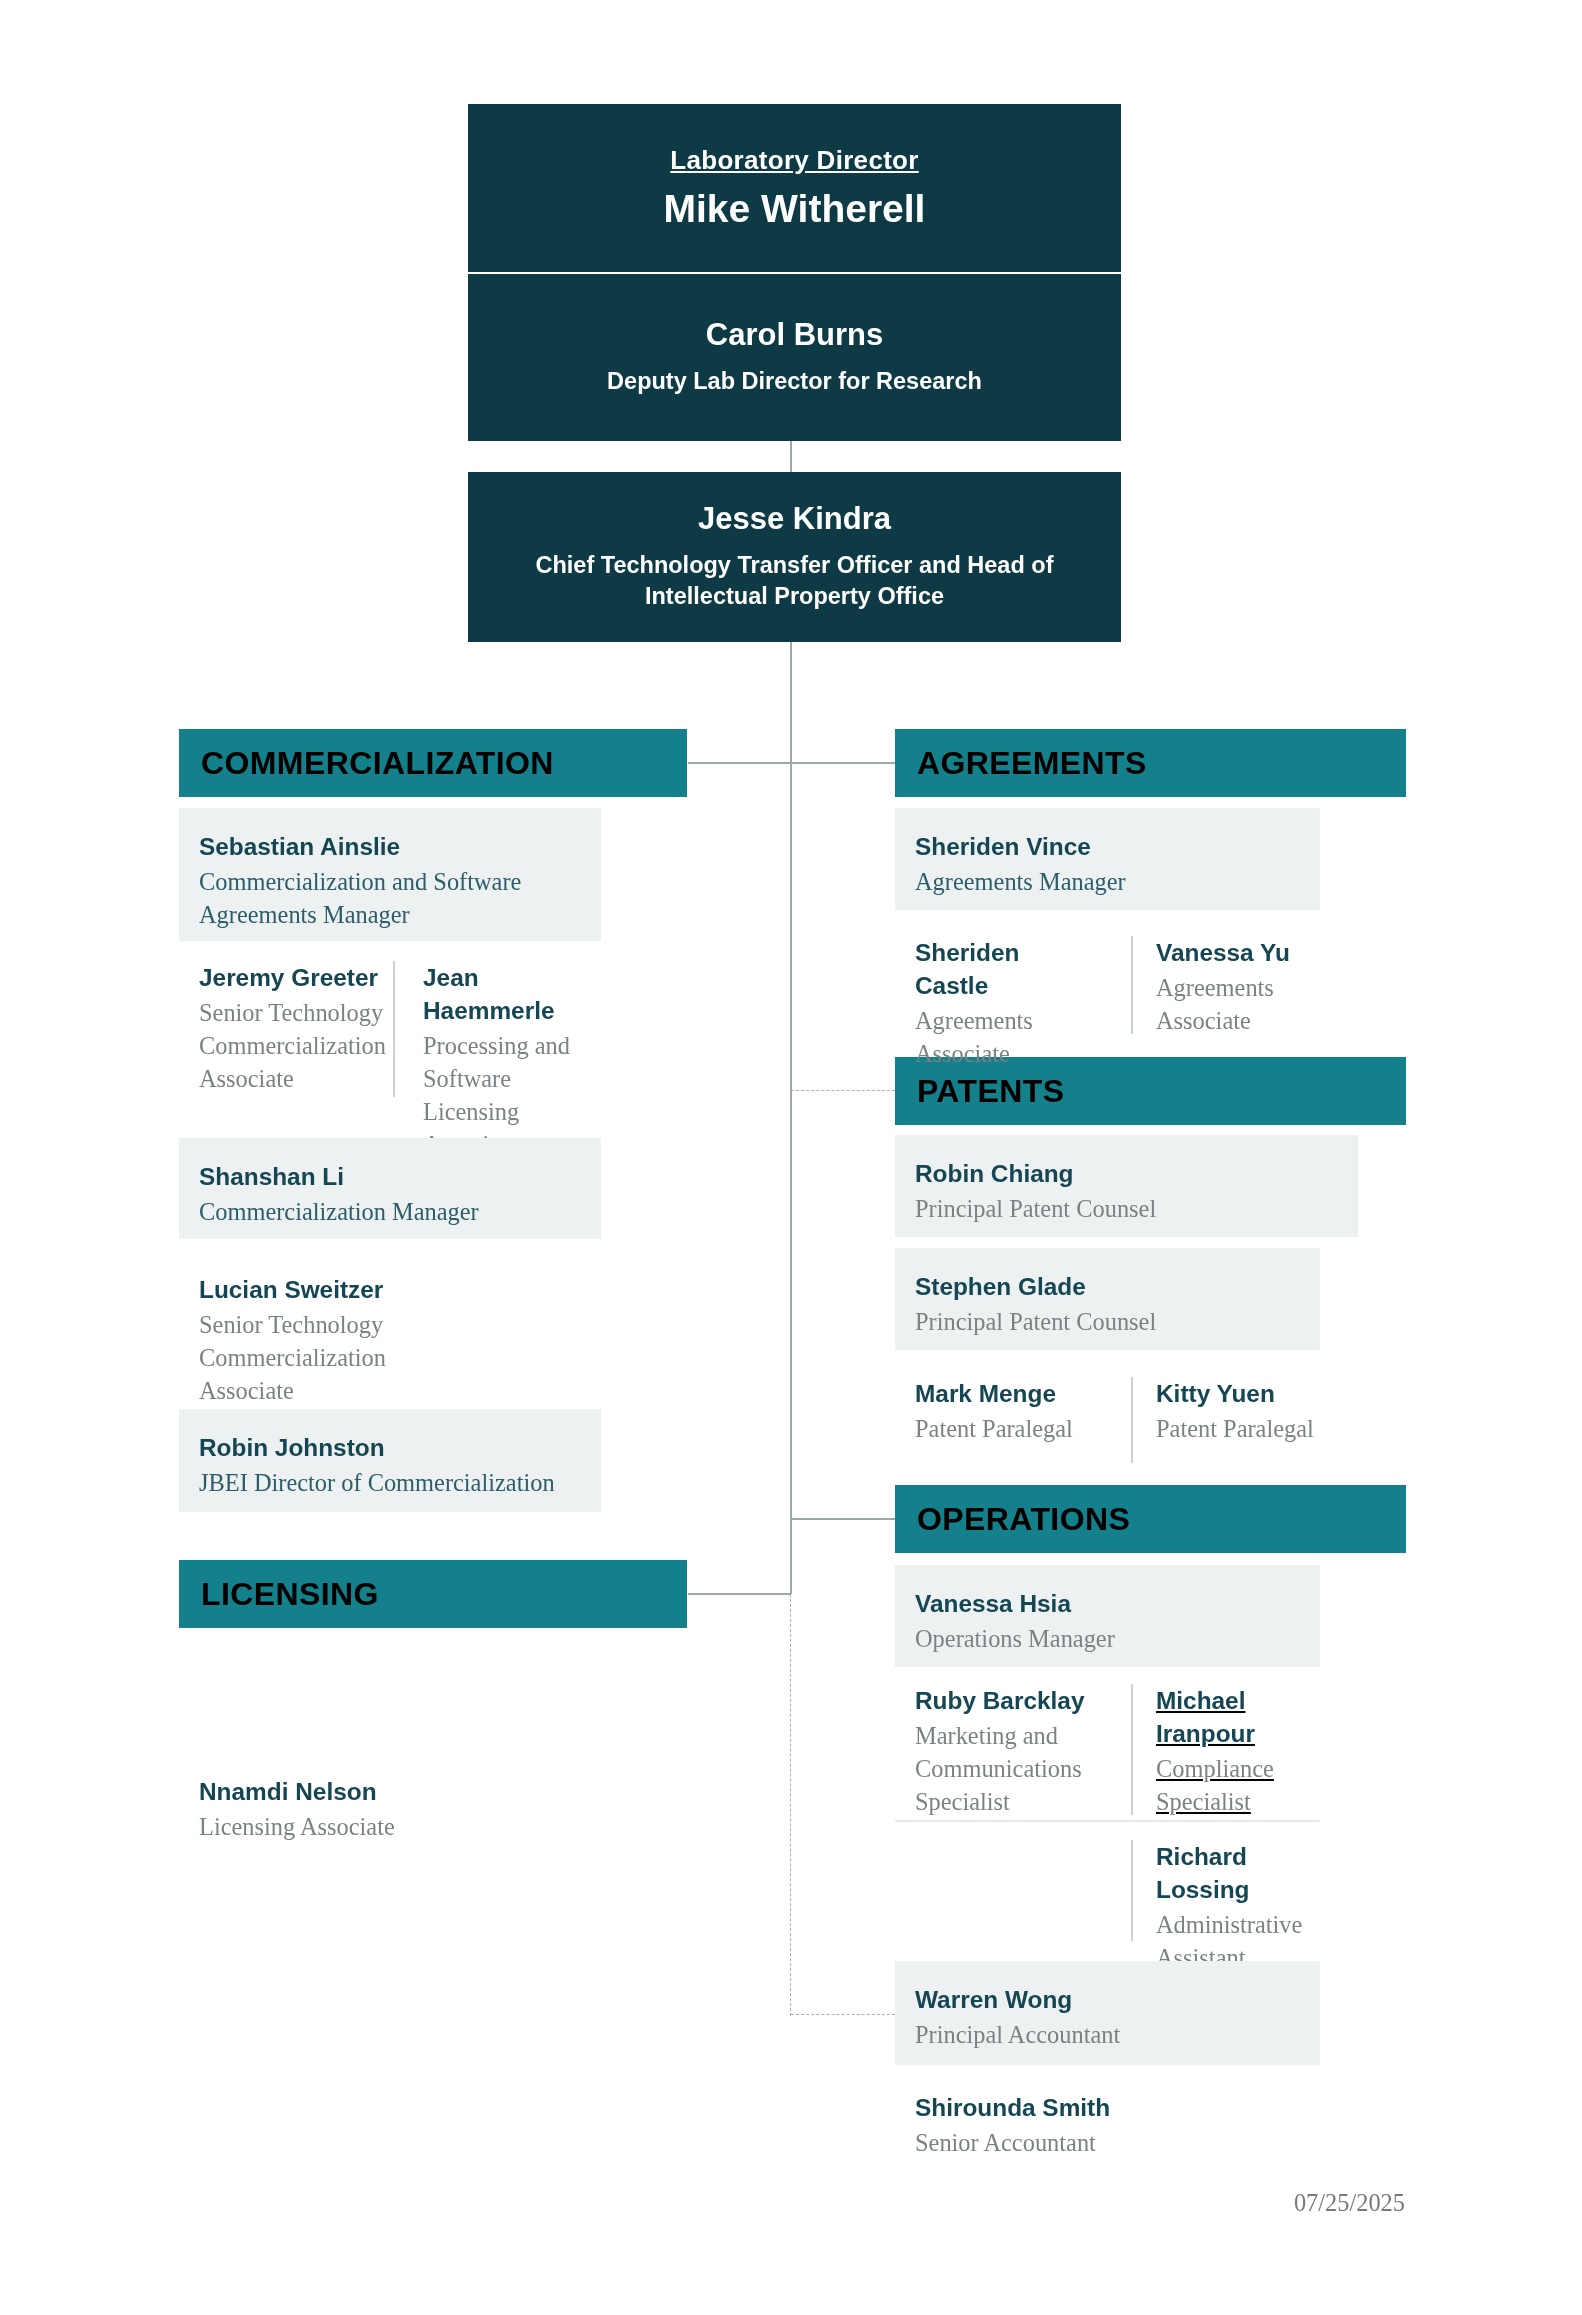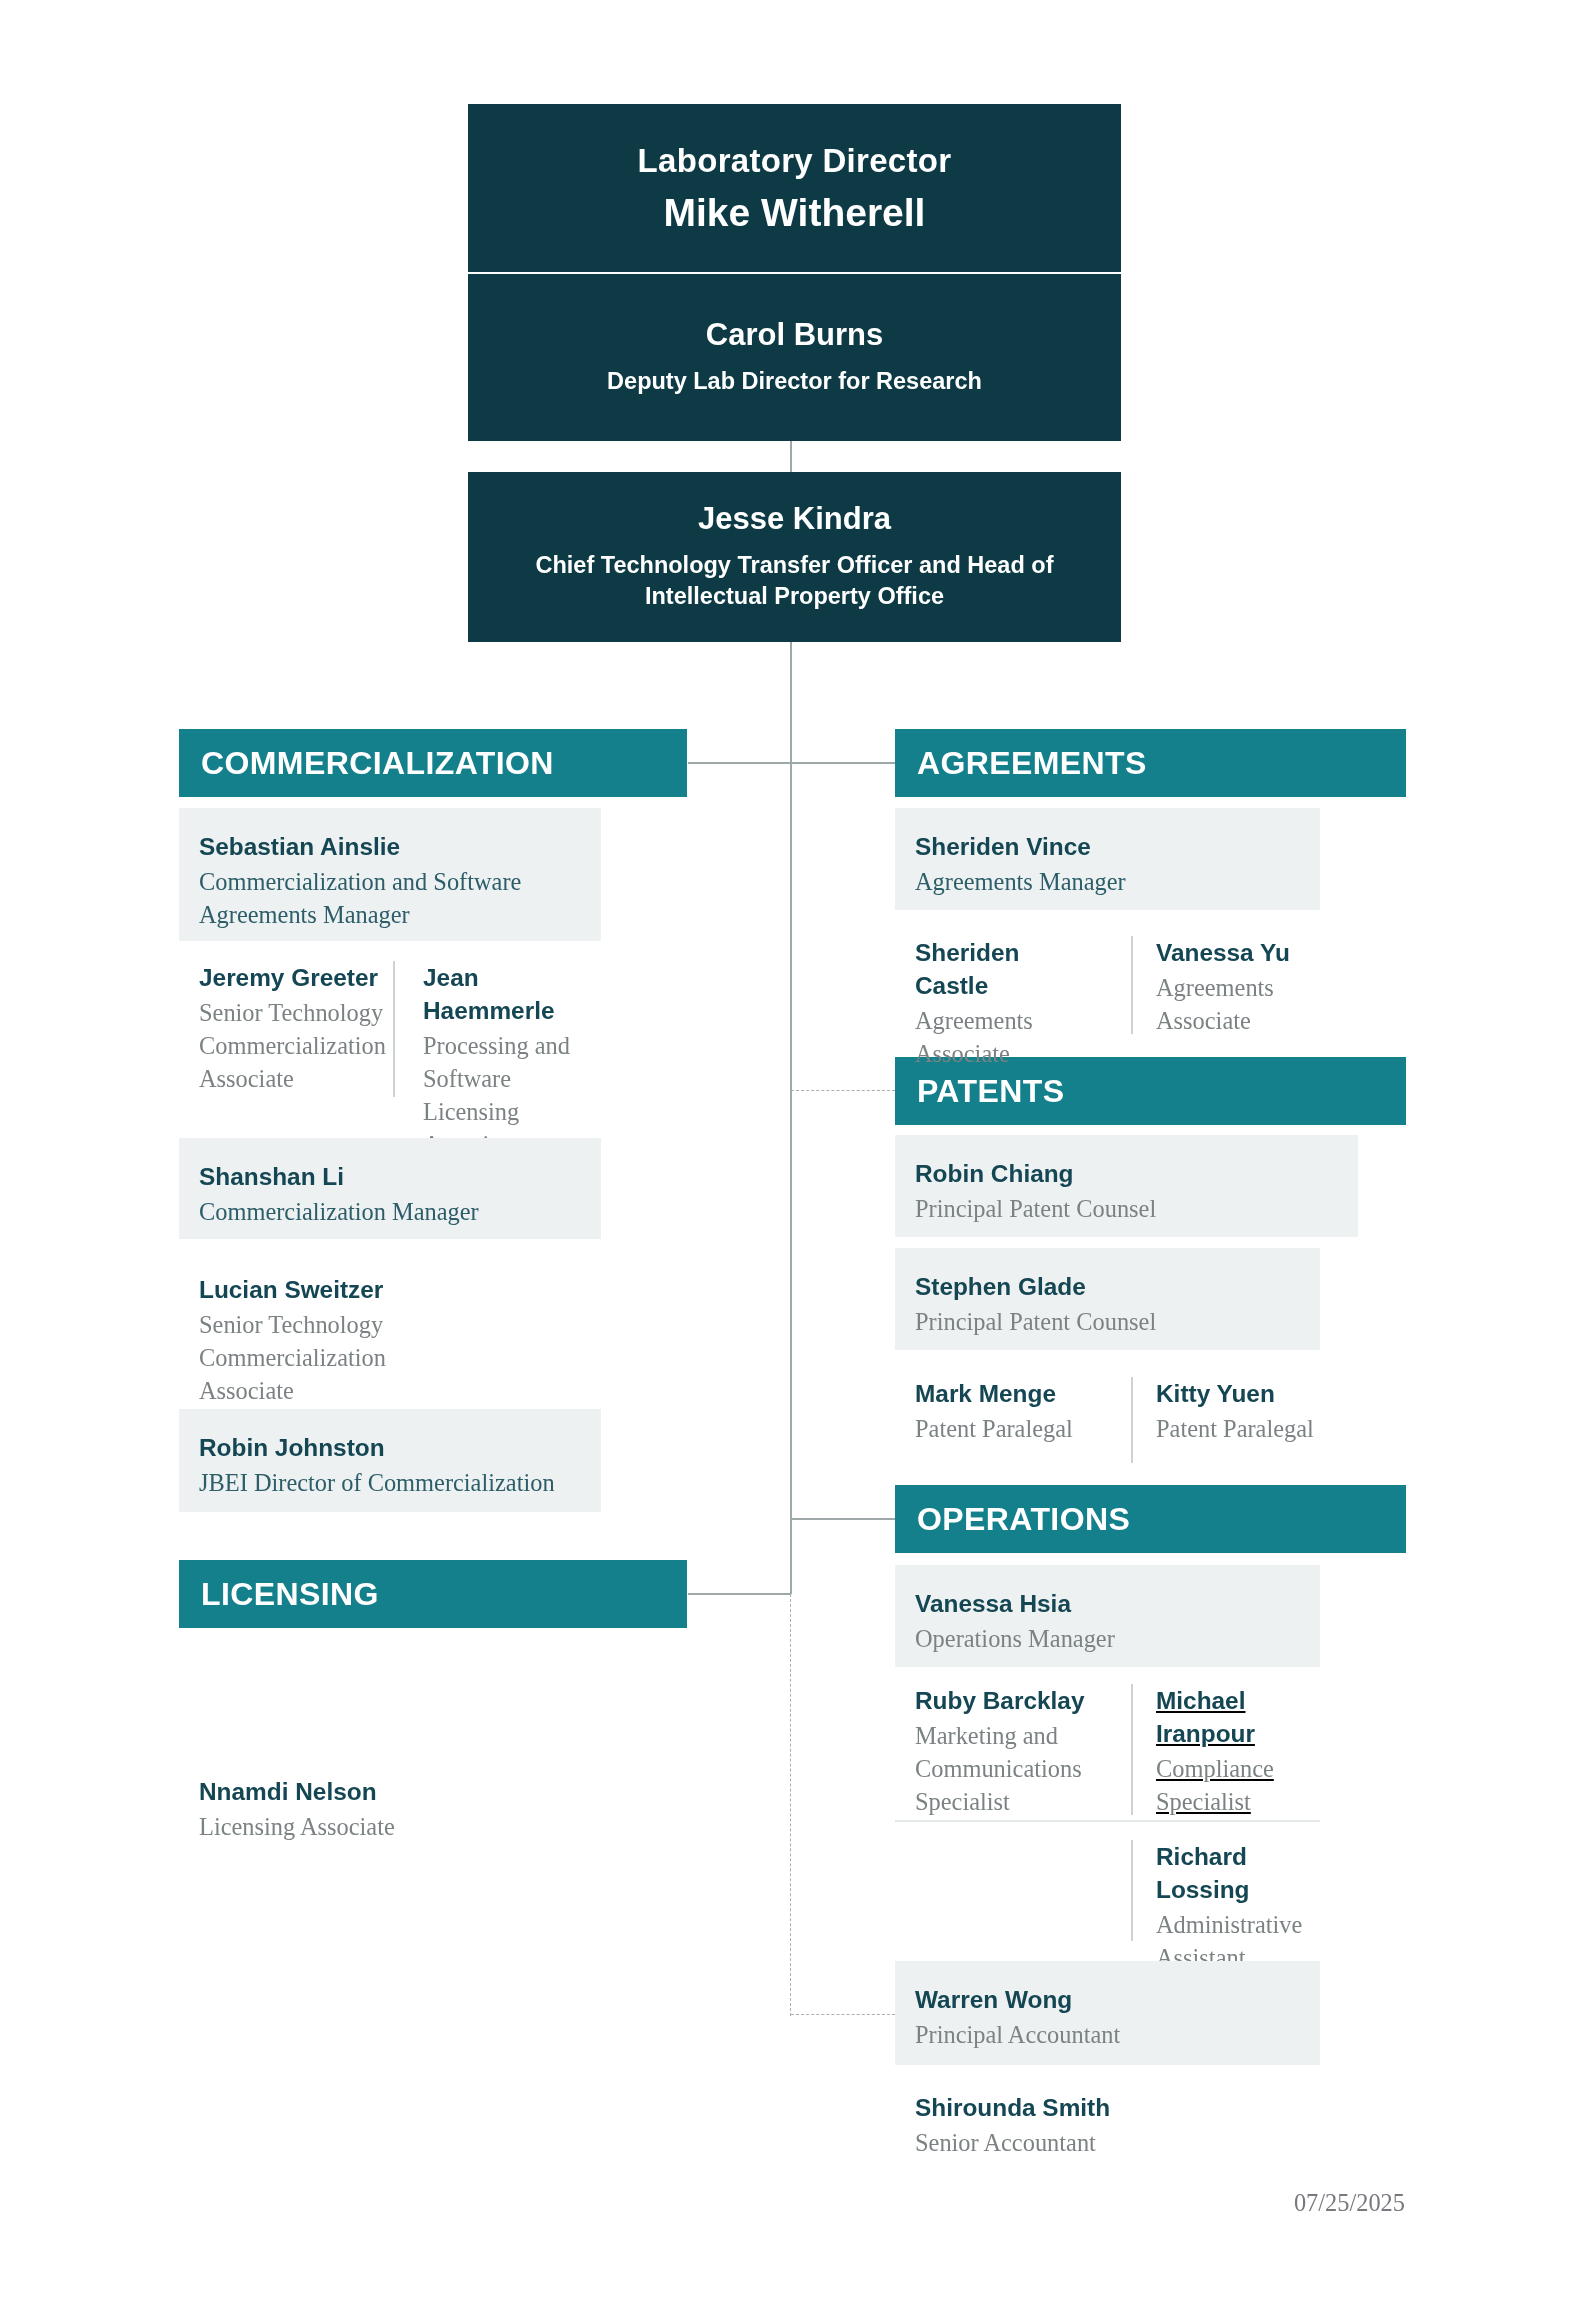--- a/index.html
+++ b/index.html
@@ -17,36 +17,36 @@
     left: 468px;
     width: 653px;
     background: #0d3a44;
     color: #ffffff;
     display: flex;
     flex-direction: column;
     align-items: center;
     justify-content: center;
     text-align: center;
   }
-  .darkbox .small-title { font-size: 33px; font-weight: bold; letter-spacing: 0.3px; }
+  .darkbox .small-title { font-size: 26px; font-weight: bold; letter-spacing: 0.3px; text-decoration: underline; }
   .darkbox .big-name    { font-size: 39px; font-weight: bold; margin-top: 11px; }
   .darkbox .med-name    { font-size: 31px; font-weight: bold; }
   .darkbox .sub-title   { font-size: 23.5px; font-weight: bold; margin-top: 12.7px; line-height: 1.35; max-width: 561px; }
   
   .vline   { position: absolute; width: 1.8px; background: #9fa8a8; }
   .hline   { position: absolute; height: 1.8px; background: #9fa8a8; }
   .vdash   { position: absolute; width: 0; border-left: 1.8px dashed #a8b0b0; }
   .hdash   { position: absolute; height: 0; border-top: 1.8px dashed #a8b0b0; }
   .sepline { position: absolute; height: 1.8px; background: #e3e8e8; }
   
   .banner {
     position: absolute;
     height: 68px;
     background: #13808c;
-    color: #ffffff;
+    color: #000000;
     font-size: 32px;
     font-weight: bold;
     letter-spacing: 0.4px;
     display: flex;
     align-items: center;
     padding-left: 22px;
     box-sizing: border-box;
   }
   
   .card {

